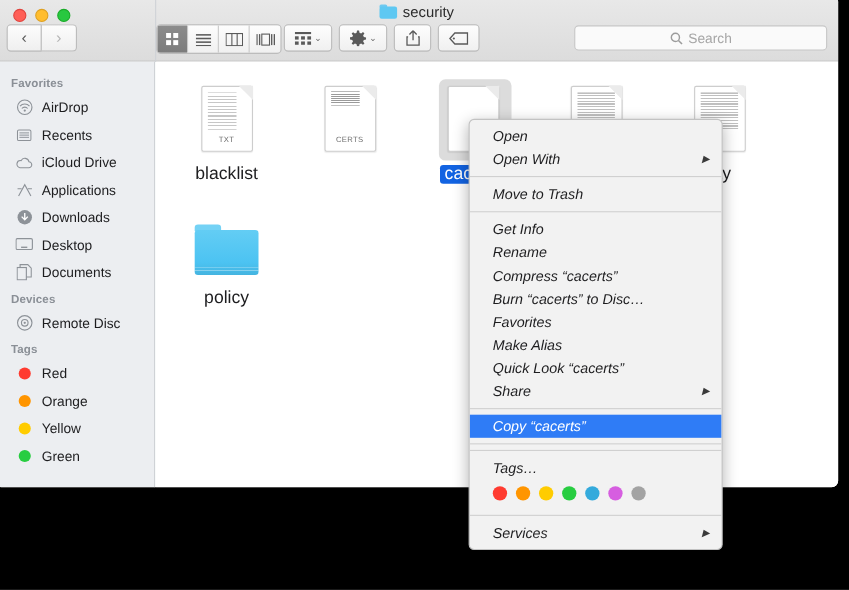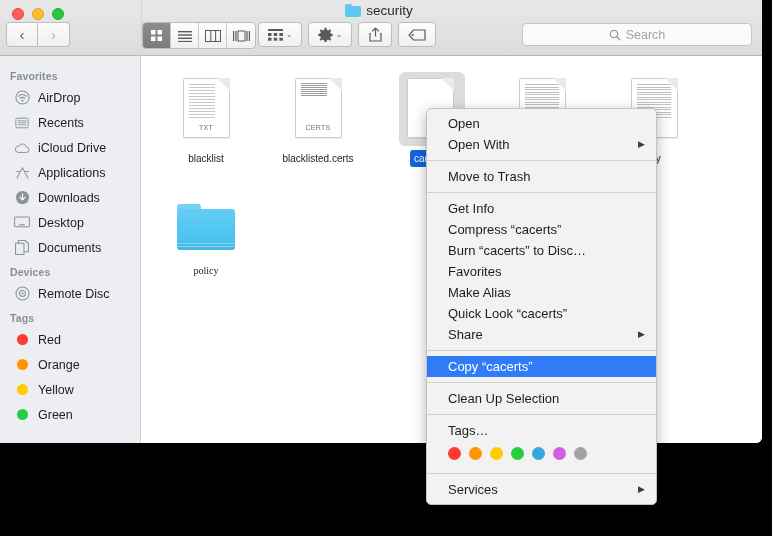--- a/index.html
+++ b/index.html
@@ -113,21 +113,21 @@
   
   .content {
     position:absolute; left:146px; top:60px; right:0; bottom:0; background:#fff;
   }
   .icongrid { position:absolute; left:0; top:0; width:100%; height:100%; }
   .fileitem {
     position:absolute; width:112px; text-align:center;
   }
   .fileicon { height:74px; display:flex; align-items:flex-end; justify-content:center; }
   .flabel {
-    font-size:10px; color:#1d1d1f; margin-top:12px; line-height:15px;
+    font-size:16px; color:#1d1d1f; margin-top:12px; line-height:15px;
     display:inline-block; padding:1px 4px; border-radius:3px;
   }
   .flabel.sel { background:#1263e2; color:#fff; }
 
   
   .doc {
     position:relative; width:47px; height:60px; background:#fff;
     border:1px solid #cdcdcd; border-radius:2px;
     box-shadow: 0 1px 1px rgba(0,0,0,.07);
   }
@@ -175,21 +175,21 @@
   .ctxmenu {
     position:absolute; left:426px; top:108px; width:231px;
     background:#f2f2f2; border:1px solid #c2c2c2; border-radius:5px;
     box-shadow: 0 4px 14px rgba(0,0,0,.30);
     padding: 4px 0 4px 0; z-index: 50;
     font-size: 13px; color:#1d1d1f;
     overflow: hidden;
   }
   .mi {
     position:relative; height:21px; line-height:21px;
-    padding: 0 12px 0 21px; white-space:nowrap;
+    padding: 0 12px 0 21px; white-space:nowrap;font-style:italic;
   }
   .mi.sel { background:#2f7cf6; color:#ffffff; }
   .mi .sub {
     position:absolute; right:11px; top:0; line-height:21px; font-size:9px; color:#3a3a3a;
   }
   .msep { height:1px; background:#d0d0d0; margin:5px 0 5px 0; }
   .swatches { display:flex; gap:8px; padding:6px 0 8px 21px; }
   .sw { width:13px; height:13px; border-radius:50%; }
 
   .titlesep { position:absolute; left:145px; top:0; width:1px; height:60px; background:#cfd2d6; }
@@ -430,21 +430,20 @@
           <div><span class="flabel">blacklist</span></div>
         </div>
 
         <div class="fileitem" style="left:120px; top:8px;">
           <div class="fileicon">
             <div class="doc">
                 <div class="hdrblock"></div>
                 <div class="kind">CERTS</div>
               </div>
           </div>
-          <div><span class="flabel">blacklisted.certs</span></div>
         </div>
 
         <div class="fileitem" style="left:232px; top:8px; z-index:2;">
           <div class="fileicon">
             <div class="doc">
                 <div class="selbg"></div>
               </div>
           </div>
           <div><span class="flabel sel">cacerts</span></div>
         </div>
@@ -460,21 +459,21 @@
 
         <div class="fileitem" style="left:456px; top:8px;">
           <div class="fileicon">
             <div class="doc">
                 <div class="lines dense"></div>
               </div>
           </div>
           <div><span class="flabel">rity</span></div>
         </div>
 
-        <div class="fileitem" style="left:8px; top:120px;font-family:Liberation Serif, serif;">
+        <div class="fileitem" style="left:8px; top:120px;">
           <div class="fileicon">
             <div class="folder">
                 <div class="tab"></div>
                 <div class="body"></div>
               </div>
           </div>
           <div><span class="flabel">policy</span></div>
         </div>
 
 
@@ -497,20 +496,23 @@
     <div class="mi">
       <span>Move to Trash</span>
     </div>
 
     <div class="msep"></div>
 
     <div class="mi">
       <span>Get Info</span>
     </div>
     <div class="mi">
+      <span>Rename</span>
+    </div>
+    <div class="mi">
       <span>Compress “cacerts”</span>
     </div>
     <div class="mi">
       <span>Burn “cacerts” to Disc…</span>
     </div>
     <div class="mi">
       <span>Favorites</span>
     </div>
     <div class="mi">
       <span>Make Alias</span>
@@ -524,23 +526,20 @@
     </div>
 
     <div class="msep"></div>
 
     <div class="mi sel">
       <span>Copy “cacerts”</span>
     </div>
 
     <div class="msep"></div>
 
-    <div class="mi">
-      <span>Clean Up Selection</span>
-    </div>
 
     <div class="msep"></div>
 
     <div class="mi">
       <span>Tags…</span>
     </div>
     <div class="swatches">
       <i class="sw" style="background:#ff3b30"></i>
       <i class="sw" style="background:#ff9500"></i>
       <i class="sw" style="background:#ffcc00"></i>

